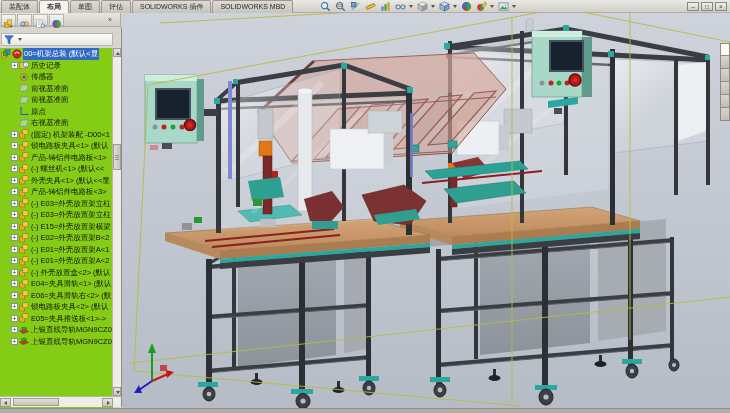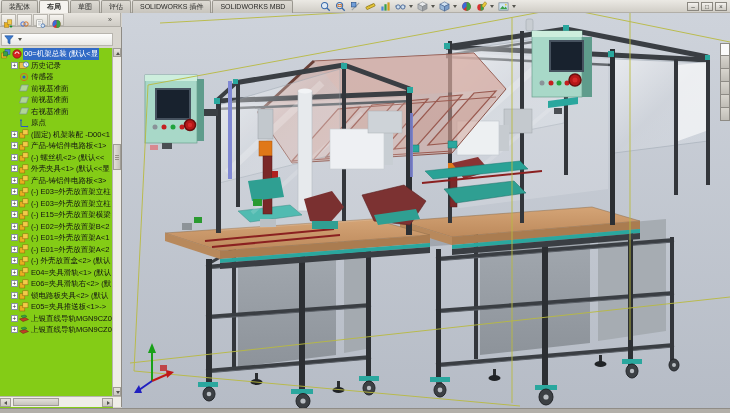--- a/index.html
+++ b/index.html
@@ -258,65 +258,75 @@
           <svg viewBox="0 0 10 10">
             <polygon points="2.5,2 9.5,2 7.5,8 0.5,8" fill="#cddcec" fill-opacity="0.6" stroke="#7a8a9a" stroke-width="0.6"></polygon>
           </svg>
         </span>
         <span class="ttx">前视基准面</span>
       </div>
       <div class="trow">
         <span class="tsp"></span>
         <span class="ticn">
           <svg viewBox="0 0 10 10">
-            <polygon points="2.5,2 9.5,2 7.5,8 0.5,8" fill="#cddcec" fill-opacity="0.6" stroke="#7a8a9a" stroke-width="0.6"></polygon>
-          </svg>
-        </span>
-        <span class="ttx">右视基准面</span>
-      </div>
-      <div class="trow">
-        <span class="tsp"></span>
-        <span class="ticn">
-          <svg viewBox="0 0 10 10">
             <path d="M2 1.5V8.5H9" fill="none" stroke="#2a58c0" stroke-width="1"></path>
             <path d="M1 3L2 1l1 2z" fill="#2a58c0"></path>
             <path d="M8 7.5L9.5 8.5L8 9.5z" fill="#2a58c0"></path>
           </svg>
         </span>
         <span class="ttx">原点</span>
       </div>
       <div class="trow">
+        <span class="tsp"></span>
+        <span class="ticn">
+          <svg viewBox="0 0 10 10">
+            <polygon points="2.5,2 9.5,2 7.5,8 0.5,8" fill="#cddcec" fill-opacity="0.6" stroke="#7a8a9a" stroke-width="0.6"></polygon>
+          </svg>
+        </span>
+        <span class="ttx">右视基准面</span>
+      </div>
+      <div class="trow">
         <span class="texp">+</span>
         <span class="ticn">
           <svg viewBox="0 0 10 10">
             <rect x="0.8" y="3.8" width="5" height="5.2" fill="#e8b020" stroke="#8a6410" stroke-width="0.5"></rect>
             <rect x="3.8" y="0.8" width="5.2" height="5" fill="#f2ca48" stroke="#8a6410" stroke-width="0.5"></rect>
           </svg>
         </span>
         <span class="ttx">(固定) 机架装配 -D00&lt;1</span>
       </div>
       <div class="trow">
         <span class="texp">+</span>
         <span class="ticn">
           <svg viewBox="0 0 10 10">
             <rect x="0.8" y="3.8" width="5" height="5.2" fill="#e8b020" stroke="#8a6410" stroke-width="0.5"></rect>
             <rect x="3.8" y="0.8" width="5.2" height="5" fill="#f2ca48" stroke="#8a6410" stroke-width="0.5"></rect>
           </svg>
         </span>
+        <span class="ttx">锁电路板夹具&lt;1&gt; (默认</span>
+      </div>
+      <div class="trow">
+        <span class="texp">+</span>
+        <span class="ticn">
+          <svg viewBox="0 0 10 10">
+            <rect x="0.8" y="3.8" width="5" height="5.2" fill="#e8b020" stroke="#8a6410" stroke-width="0.5"></rect>
+            <rect x="3.8" y="0.8" width="5.2" height="5" fill="#f2ca48" stroke="#8a6410" stroke-width="0.5"></rect>
+          </svg>
+        </span>
         <span class="ttx">产品-铸铝件电路板&lt;1&gt;</span>
       </div>
       <div class="trow">
         <span class="texp">+</span>
         <span class="ticn">
           <svg viewBox="0 0 10 10">
             <rect x="0.8" y="3.8" width="5" height="5.2" fill="#e8b020" stroke="#8a6410" stroke-width="0.5"></rect>
             <rect x="3.8" y="0.8" width="5.2" height="5" fill="#f2ca48" stroke="#8a6410" stroke-width="0.5"></rect>
           </svg>
         </span>
-        <span class="ttx">(-) 螺丝机&lt;2&gt; (默认&lt;&lt;</span>
+        <span class="ttx">(-) 螺丝机&lt;1&gt; (默认&lt;&lt;</span>
       </div>
       <div class="trow">
         <span class="texp">+</span>
         <span class="ticn">
           <svg viewBox="0 0 10 10">
             <rect x="0.8" y="3.8" width="5" height="5.2" fill="#e8b020" stroke="#8a6410" stroke-width="0.5"></rect>
             <rect x="3.8" y="0.8" width="5.2" height="5" fill="#f2ca48" stroke="#8a6410" stroke-width="0.5"></rect>
           </svg>
         </span>
         <span class="ttx">外壳夹具&lt;1&gt; (默认&lt;&lt;显</span>

